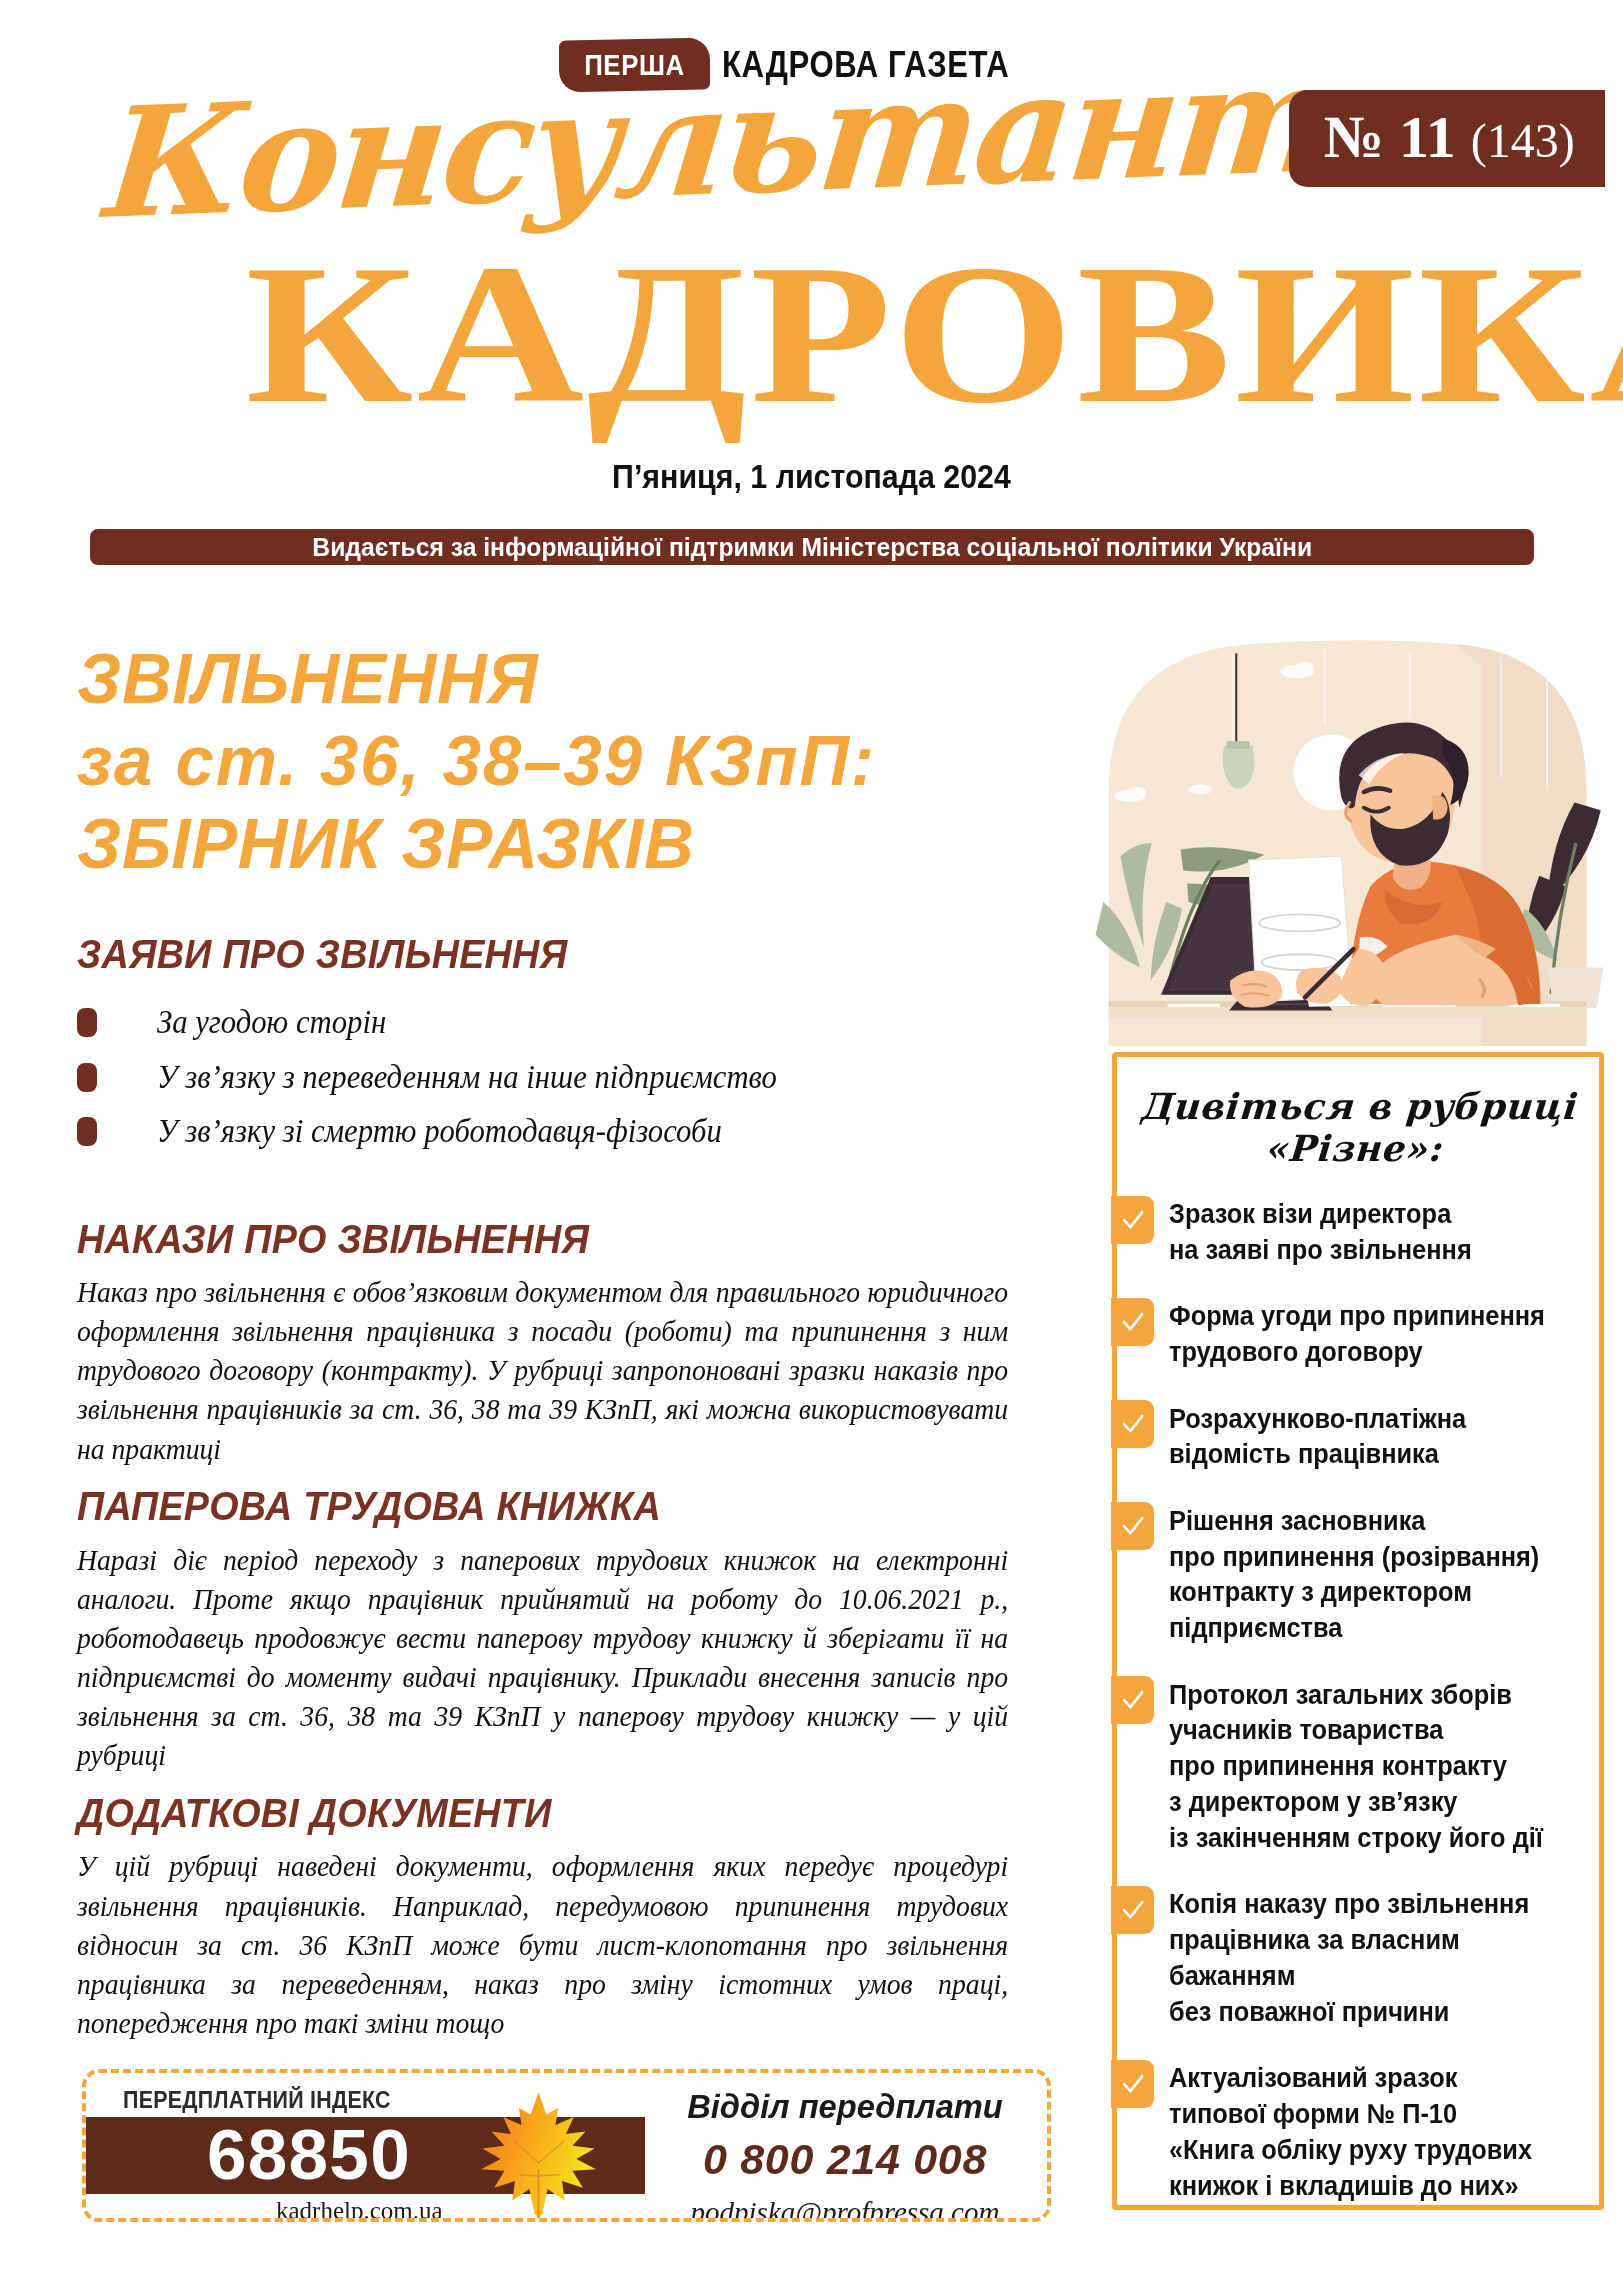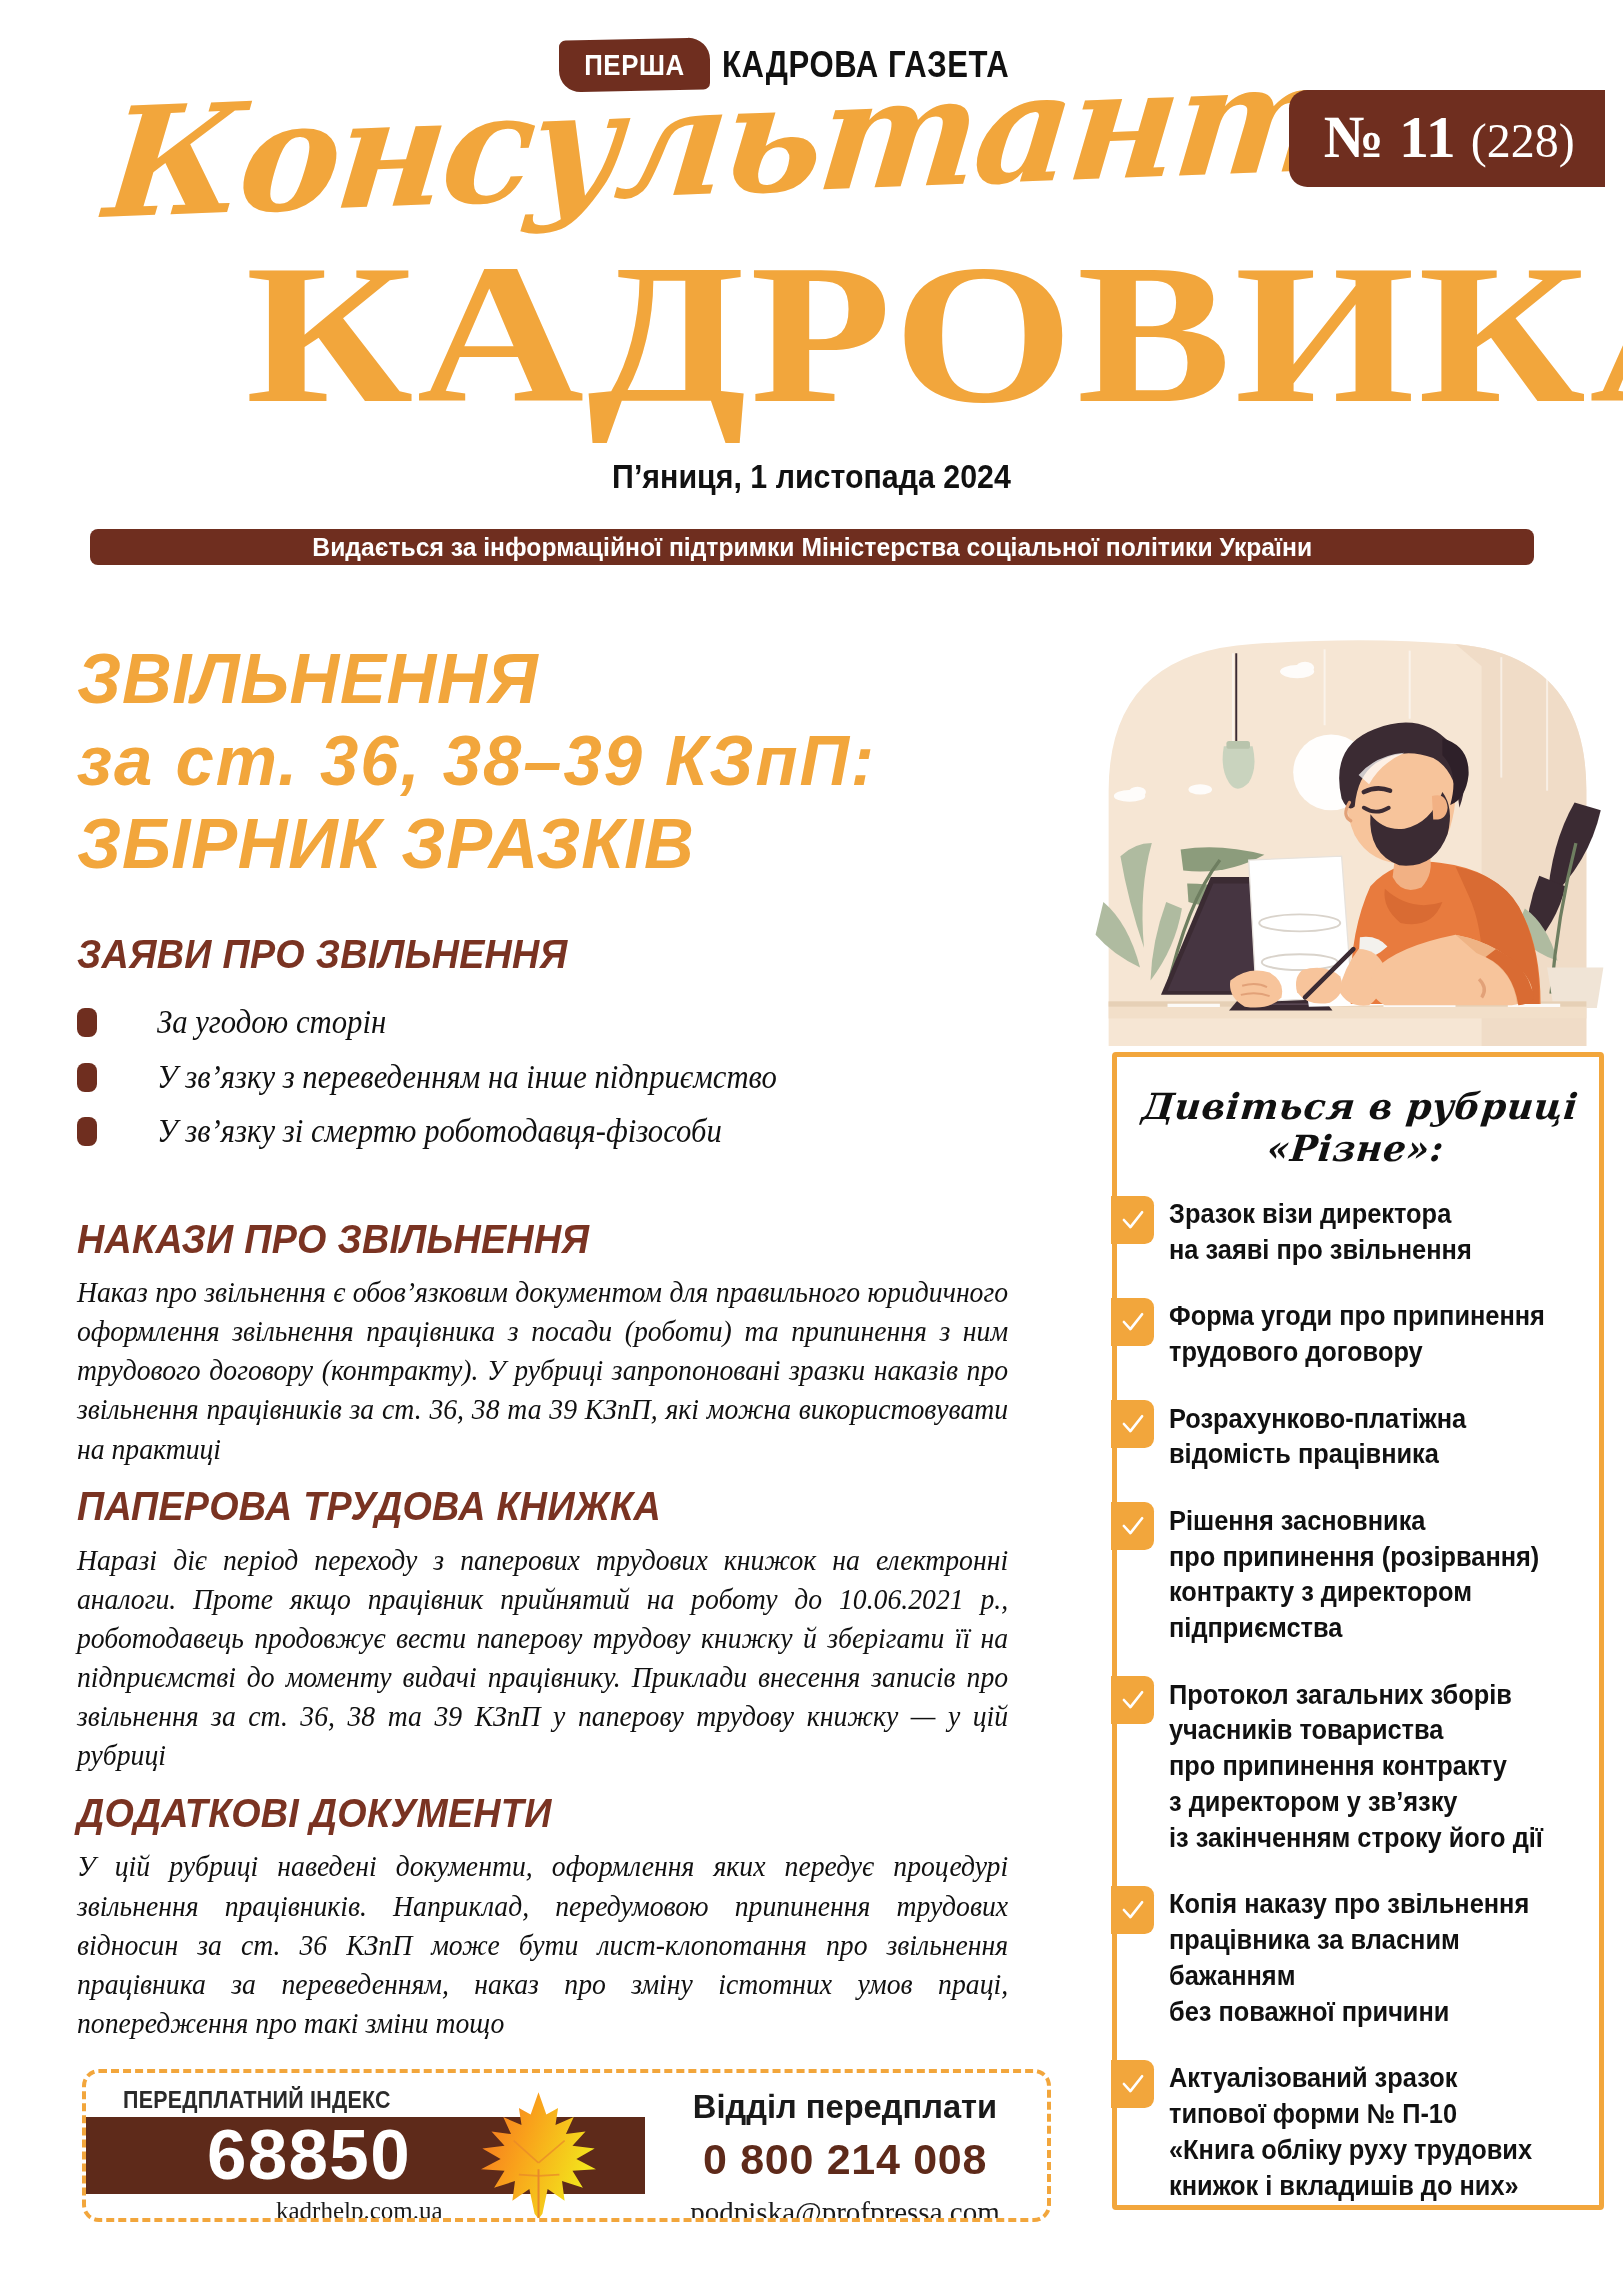--- a/index.html
+++ b/index.html
@@ -275,20 +275,21 @@
     height: 128px;
     z-index: 4;
   }
   .subs-right {
     position: absolute;
     left: 576px;
     top: 14.4px;
     width: 366px;
     text-align: center;
     z-index: 3;
+    font-style: italic;
   }
   .subs-dept {
     font-family: "Liberation Sans", sans-serif;
     font-weight: bold;
     font-size: 34px;
     color: #1a1a1a;
     transform: scaleX(0.96);
   }
   .subs-phone {
     font-family: "Liberation Sans", sans-serif;
@@ -386,21 +387,21 @@
 </div>
 
 <div class="title-script">Консультант</div>
 
 <div class="title-block">
   <span class="title-kadrovyka">КАДРОВИКА</span>
 </div>
 
 <div class="issue-badge">
   <span>№ 11</span>
-  <span class="issue-sub">(228)</span>
+  <span class="issue-sub">(143)</span>
 </div>
 
 <div class="date-line">П’яниця, 1 листопада 2024</div>
 
 <div class="ministry-band">
   <span class="ministry-band-text">Видається за інформаційної підтримки Міністерства соціальної політики України</span>
 </div>
 
 <div class="left-col">
 

